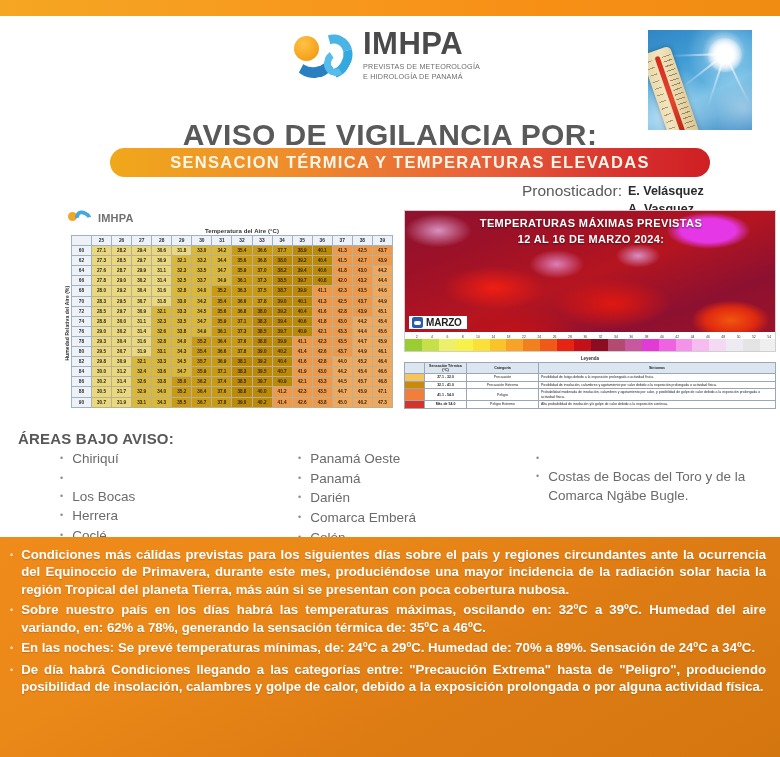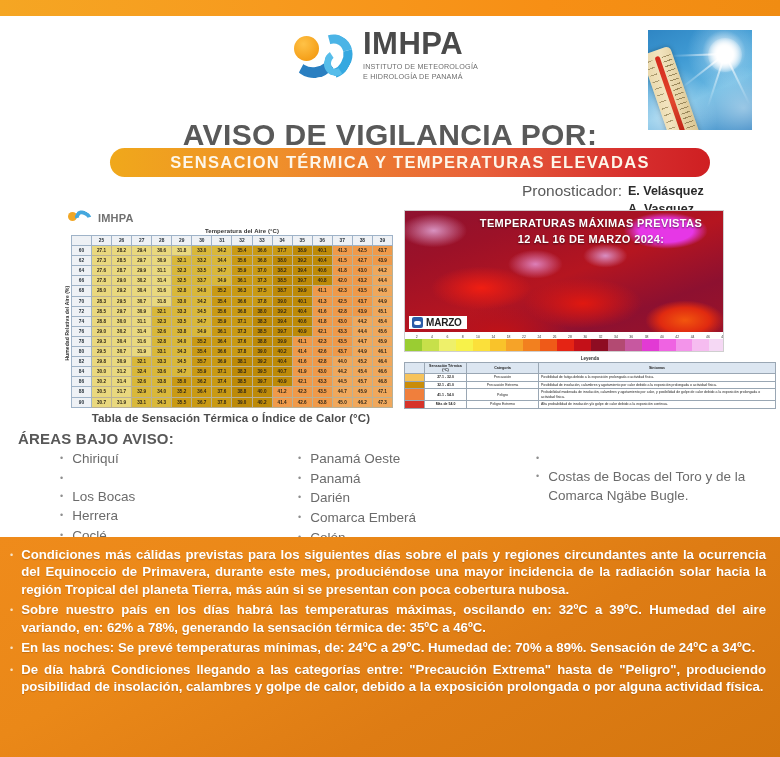--- a/index.html
+++ b/index.html
@@ -182,21 +182,21 @@
     background: #eef1f5; color: #27313a; border-color: #9fb3c8;
     font-size: 4.8px; width: 20px;
   }
   .hi-caption {
     text-align: center; font-size: 11.5px; font-weight: bold; color: #4d4d4d;
     margin-top: 4px; letter-spacing: .1px;
   }
 
   
   .map-panel {
-    position: absolute; left: 404px; top: 210px; width: 320px; height: 142px;
+    position: absolute; left: 404px; top: 210px; width: 372px; height: 142px;
     border: 1px solid #cfcfcf;
     background:
       radial-gradient(ellipse 60px 26px at 82% 14%, #e637e6 0%, #e637e6 45%, rgba(230,55,230,0) 70%),
       radial-gradient(ellipse 38px 20px at 41% 38%, #dd7fb8 0%, rgba(221,127,184,0) 72%),
       radial-gradient(ellipse 30px 16px at 63% 32%, #d98ec2 0%, rgba(217,142,194,0) 74%),
       radial-gradient(ellipse 44px 22px at 9% 14%, #d892c0 0%, rgba(216,146,192,0) 76%),
       radial-gradient(ellipse 52px 26px at 88% 78%, #f2560e 0%, #e02a10 48%, rgba(224,42,16,0) 76%),
       radial-gradient(ellipse 70px 30px at 24% 55%, #f01e12 0%, rgba(240,30,18,0) 72%),
       radial-gradient(ellipse 80px 34px at 56% 66%, #e01810 0%, rgba(224,24,16,0) 74%),
       radial-gradient(ellipse 90px 38px at 30% 88%, #c21216 0%, rgba(194,18,22,0) 76%),
@@ -295,21 +295,21 @@
 <div class="logo-wrap">
   <div class="logo-mark">
     <div class="logo-sun"></div>
     <div class="logo-wave-a"></div>
     <div class="logo-wave-b"></div>
     <div class="logo-wave-c"></div>
   </div>
   <div>
     <div class="logo-text-main">IMHPA</div>
     <div class="logo-text-sub">
-      <div>INSTITUTO DE METEOROLOGÍA</div>
+      <div>PREVISTAS DE METEOROLOGÍA</div>
       <div>E HIDROLOGÍA DE PANAMÁ</div>
     </div>
   </div>
 </div>
 
 <div class="thermo">
   <div class="thermo-sun"></div>
   <div class="thermo-ray" style="transform:rotate(18deg)"></div>
   <div class="thermo-ray" style="transform:rotate(52deg)"></div>
   <div class="thermo-ray" style="transform:rotate(-26deg)"></div>
@@ -655,21 +655,20 @@
             <td style="background: rgb(239, 154, 74);">41.4</td>
             <td style="background: rgb(239, 154, 74);">42.6</td>
             <td style="background: rgb(239, 154, 74);">43.8</td>
             <td style="background: rgb(240, 168, 92);">45.0</td>
             <td style="background: rgb(240, 168, 92);">46.2</td>
             <td style="background: rgb(240, 168, 92);">47.3</td>
           </tr>
         </tbody>
     </table>
   </div>
-  <div class="hi-caption">Tabla de Sensación Térmica o Índice de Calor (°C)</div>
 </div>
 
 <div class="map-panel">
   <div class="map-title">
     <div>TEMPERATURAS MÁXIMAS PREVISTAS</div>
     <div>12 AL 16 DE MARZO 2024:</div>
   </div>
   <div class="map-ecmwf">
     <span class="ecmwf-badge"></span>
     <span class="ecmwf-text">MARZO</span>

